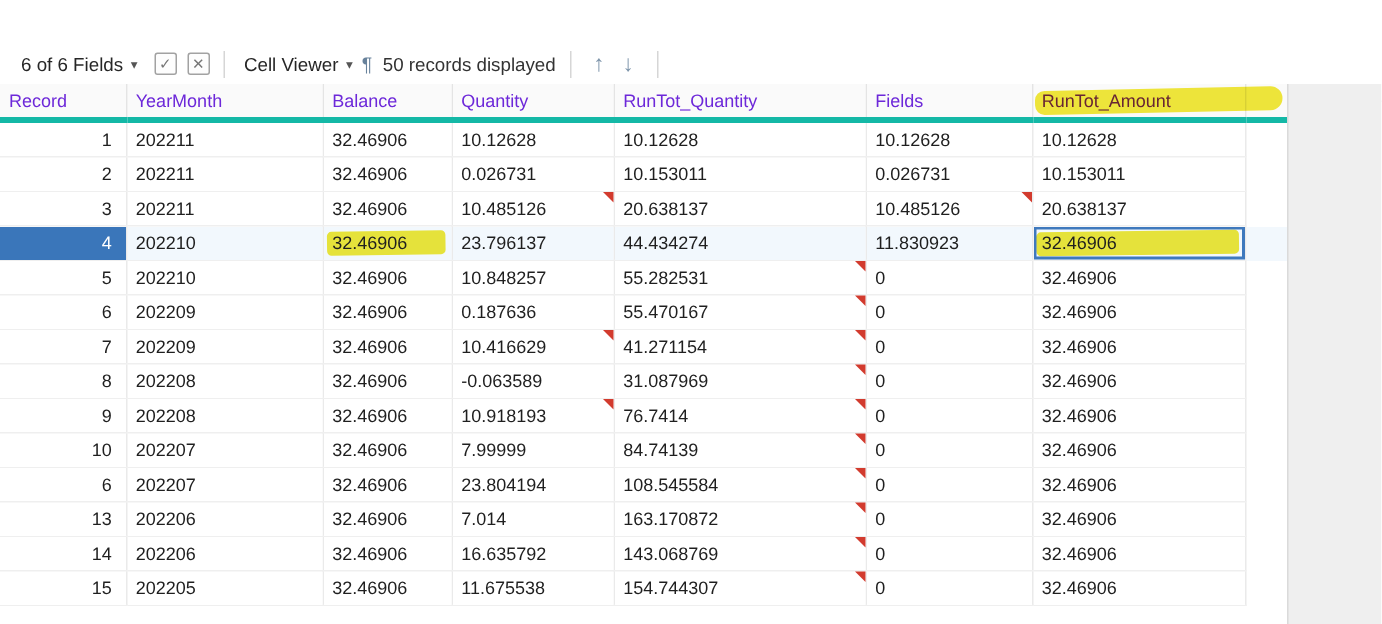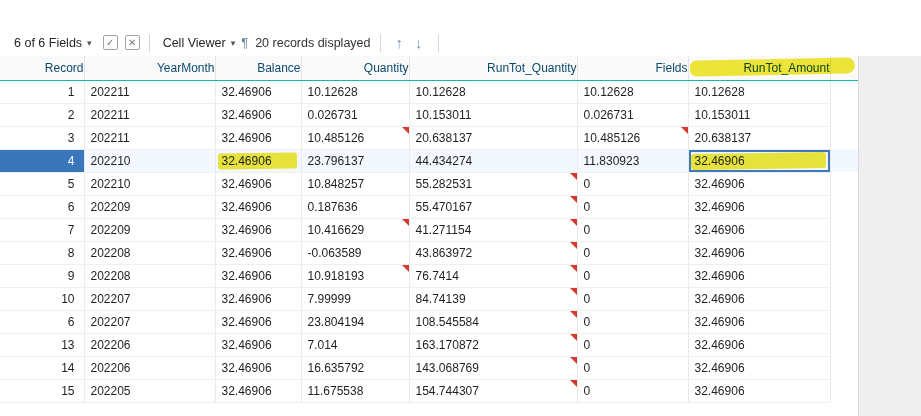--- a/index.html
+++ b/index.html
@@ -29,23 +29,23 @@
     overflow: hidden; background: #fff; }
   .right-filler { position: absolute; top: 56px; left: 858px; right: 0; bottom: 0;
     background: #efefef; border-left: 1px solid #dadada; }
 
   table { border-collapse: collapse; table-layout: fixed; width: 858px; }
   col.c-record { width: 84px; }  col.c-yearMonth { width: 131px; }
   col.c-balance { width: 86px; } col.c-quantity { width: 108px; }
   col.c-runTotQuantity { width: 168px; } col.c-amount { width: 111px; }
   col.c-runTotAmount { width: 142px; } col.c-filler { width: 28px; }
 
-  th { height: 24px; font-weight: normal; font-size: 12px; color: #0c4a6e;
-    text-align: right; padding: 0 0 0 6px; background: #fafafa;
-    border-right: 1px solid #e4e4e4; border-bottom: 1px solid #14b8a6;
+  th { height: 24px; font-weight: normal; font-size: 12px; color: #6d28d9;
+    text-align: left; padding: 0 0 0 6px; background: #fafafa;
+    border-right: 1px solid #e4e4e4; border-bottom: 4px solid #14b8a6;
     position: relative; white-space: nowrap; overflow: visible; }
   th.c-filler { border-right: none; }
 
   td { height: 23px; line-height: 22px; font-size: 12px; color: #1f1f1f;
     padding: 0 0 0 6px; border-right: 1px solid #eaeaea; border-bottom: 1px solid #efefef;
     position: relative; white-space: nowrap; background: #fff; }
   td.num { text-align: right; padding-right: 9px; }
   td.c-filler, tr td:last-child { border-right: none; border-bottom: none; background: #fff; }
 
   tr.selected td { background: #f2f8fd; }
@@ -78,21 +78,21 @@
     </span>
     <span class="tb-check">
       <span>✕</span>
     </span>
     <span class="sep"></span>
     <div class="tb-drop">
       <span>Cell Viewer</span>
       <span class="caret">▾</span>
     </div>
     <span class="pilcrow">¶</span>
-    <span class="records">20 records displayed</span>
+    <span class="records">50 records displayed</span>
     <span class="sep"></span>
     <span class="nav-arrow">↑</span>
     <span class="nav-arrow">↓</span>
     <span class="sep"></span>
   </div>
 
   <div class="grid-wrap">
     <table>
         <colgroup>
           <col class="c-record">
@@ -185,21 +185,21 @@
             <td><span class="cell-text">41.271154</span><i class="flag"></i></td>
             <td><span class="cell-text">0</span></td>
             <td><span class="cell-text">32.46906</span></td>
             <td class="c-filler"></td>
           </tr>
           <tr>
             <td class="num"><span class="cell-text">8</span></td>
             <td><span class="cell-text">202208</span></td>
             <td><span class="cell-text">32.46906</span></td>
             <td><span class="cell-text">-0.063589</span></td>
-            <td><span class="cell-text">43.863972</span><i class="flag"></i></td>
+            <td><span class="cell-text">31.087969</span><i class="flag"></i></td>
             <td><span class="cell-text">0</span></td>
             <td><span class="cell-text">32.46906</span></td>
             <td class="c-filler"></td>
           </tr>
           <tr>
             <td class="num"><span class="cell-text">9</span></td>
             <td><span class="cell-text">202208</span></td>
             <td><span class="cell-text">32.46906</span></td>
             <td><span class="cell-text">10.918193</span><i class="flag"></i></td>
             <td><span class="cell-text">76.7414</span><i class="flag"></i></td>

